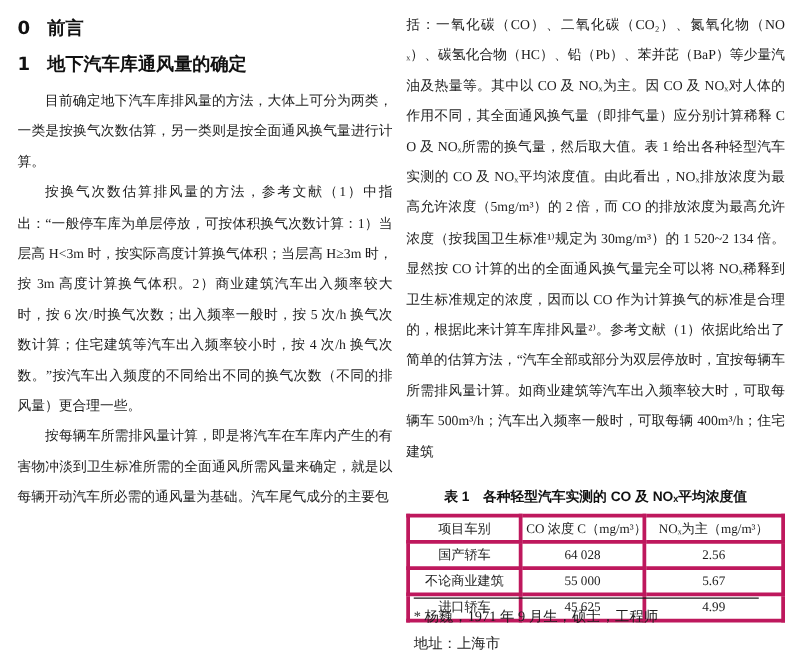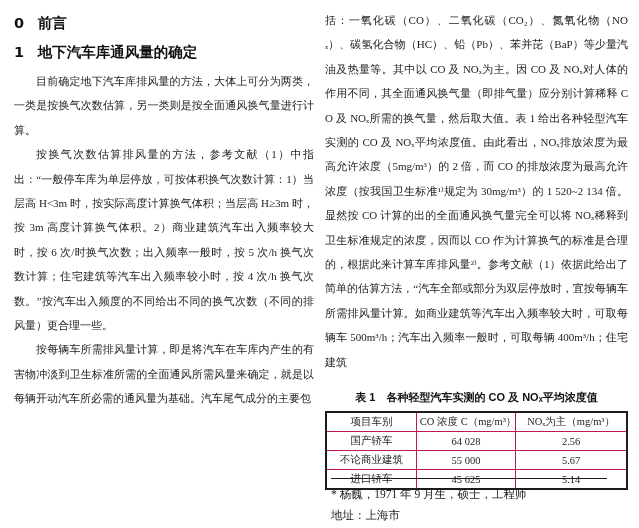--- a/index.html
+++ b/index.html
@@ -55,21 +55,21 @@
   }
   table.data-table {
     width: 100%;
     border-collapse: collapse;
     border: 2px solid #1c1c1c;
     font-size: 10.5px;
     table-layout: fixed;
   }
   table.data-table th,
   table.data-table td {
-    border: 1px solid #be185d;
+    border: 3px solid #be185d;
     text-align: center;
     padding: 2px 3px;
     height: 13px;
     font-weight: normal;
     white-space: nowrap;
     overflow: hidden;
   }
   table.data-table col.c1 { width: 30%; }
   table.data-table col.c2 { width: 33%; }
   table.data-table col.c3 { width: 37%; }
@@ -137,21 +137,21 @@
           <td>2.56</td>
         </tr>
         <tr>
           <td>不论商业建筑</td>
           <td>55 000</td>
           <td>5.67</td>
         </tr>
         <tr>
           <td>进口轿车</td>
           <td>45 625</td>
-          <td>5.14</td>
+          <td>4.99</td>
         </tr>
       </tbody>
     </table>
 
     <div class="footnote">
       <div class="fn-rule"></div>
       <div class="fn-line">* 杨巍，1971 年 9 月生，硕士，工程师</div>
       <div class="fn-line">地址：上海市</div>
     </div>
 

